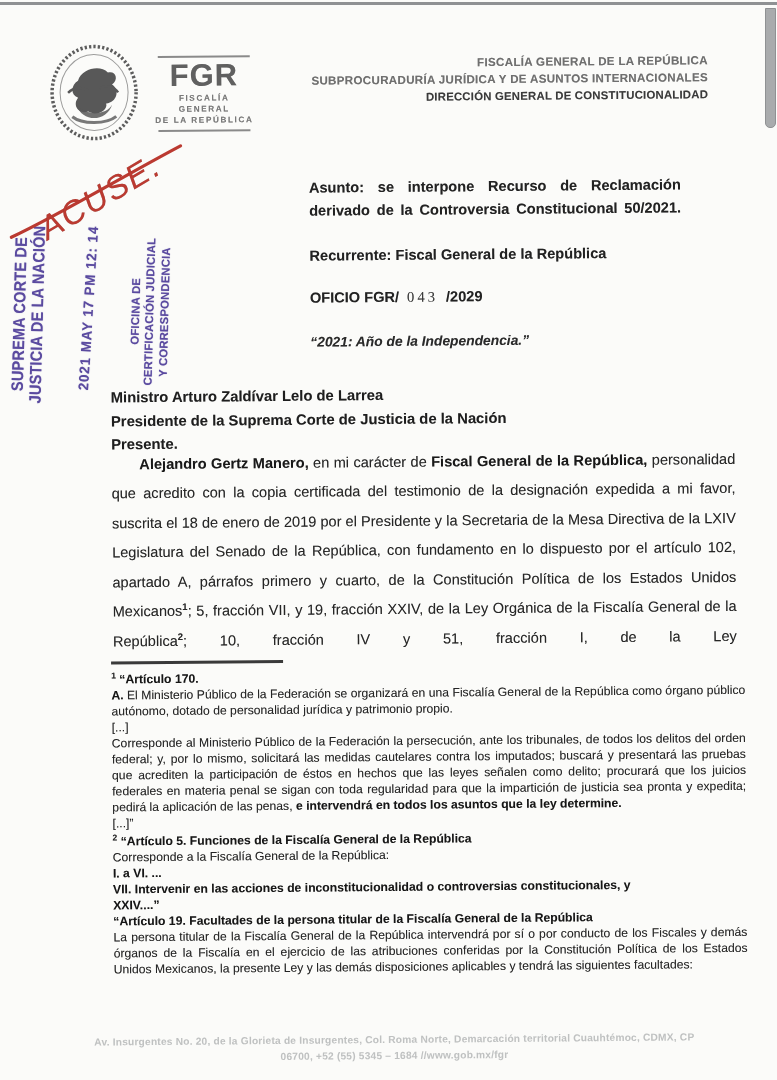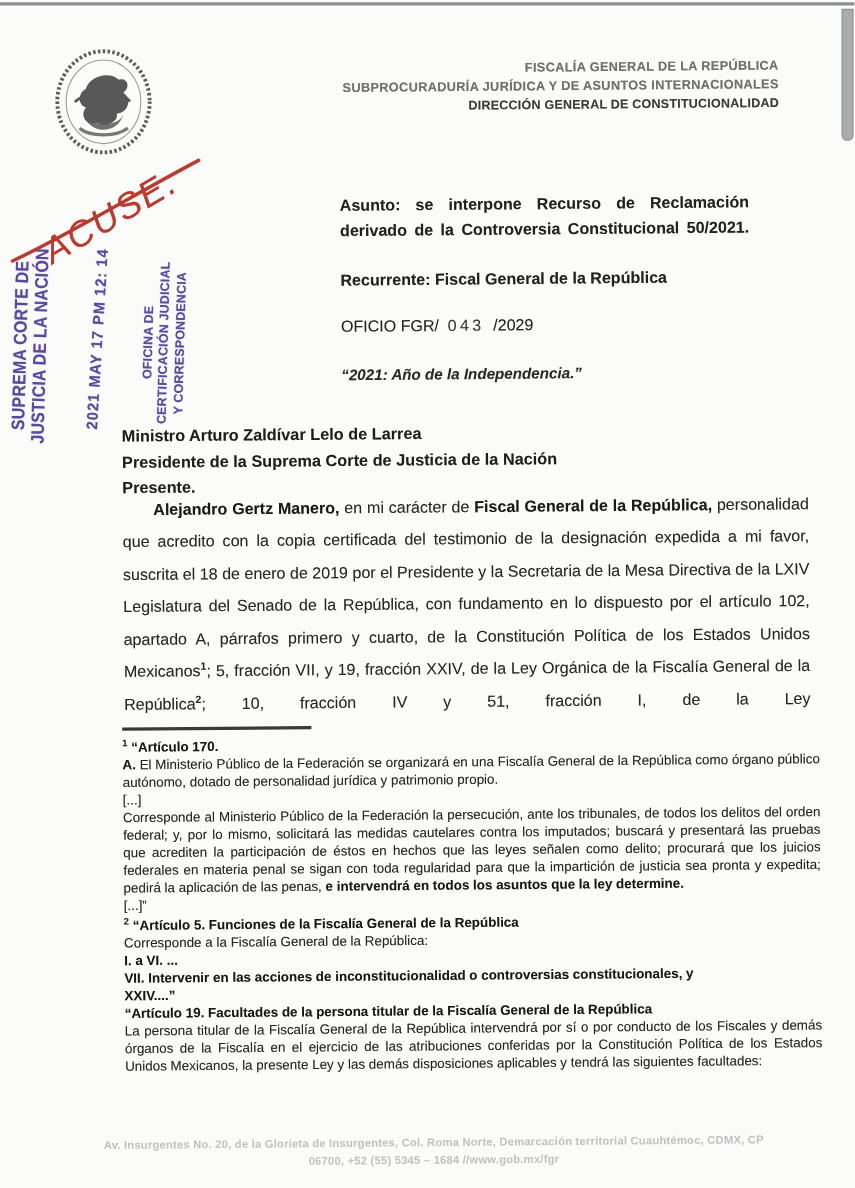--- a/index.html
+++ b/index.html
@@ -37,22 +37,22 @@
   .stamp-office{left:68px;top:288px;width:168px;text-align:center;font-size:11.5px;line-height:1.25;
        letter-spacing:.2px;transform:rotate(-88deg) scaleX(.98);}
 
   .acuse-svg{position:absolute;left:6px;top:132px;z-index:3;}
 
   
   .subject{position:absolute;left:312px;top:176px;width:372px;}
   .asunto{font-weight:bold;font-size:14.6px;line-height:1.6;text-align:justify;text-align-last:justify;color:#222;}
   .recurrente{margin-top:24px;font-weight:bold;font-size:14.6px;color:#222;}
   .oficio{margin-top:26px;font-size:14.6px;color:#222;}
-  .oficio .pre,.oficio .suf{font-weight:normal;}
-  .oficio .num{font-family:Liberation Sans, sans-serif;font-weight:400;color:#3a3a3a;
+  .oficio .pre,.oficio .suf{font-weight:bold;}
+  .oficio .num{font-family:Liberation Serif, serif;font-weight:400;color:#3a3a3a;
        letter-spacing:3px;margin:0 8px;text-align:center;}
   .legend{margin-top:28px;font-weight:bold;font-style:italic;font-size:13.8px;color:#2a2a2a;}
 
   
   .addressee{position:absolute;left:112px;top:384px;font-weight:bold;font-size:14.8px;line-height:1.6;color:#1e1e1e;}
   .bodytext{position:absolute;left:112px;top:448px;width:624px;font-size:14.6px;line-height:2.02;
        text-align:justify;text-align-last:justify;text-indent:28px;color:#262626;}
   .bodytext b{color:#191919;}
   .bodytext sup{font-size:9.5px;font-weight:bold;}
 
@@ -79,20 +79,27 @@
 
     <div class="header">
       <svg class="seal" viewBox="0 0 92 100">
         <ellipse cx="46" cy="50" rx="42" ry="46" fill="none" stroke="#5d5d5d" stroke-width="3.5" stroke-dasharray="2.3 2.1"></ellipse>
         <ellipse cx="46" cy="50" rx="34" ry="38" fill="none" stroke="#6a6a6a" stroke-width="1" opacity=".65"></ellipse>
         <path d="M30 38 C34 26 52 22 60 30 C68 28 71 37 64 42 C72 47 69 60 58 61 C60 68 48 74 40 69 C30 72 24 62 30 55 C22 52 23 42 30 38 Z" fill="#585858"></path>
         <path d="M28 62 C34 72 58 74 64 62 C58 80 34 80 28 62 Z" fill="#585858" opacity=".85"></path>
         <path d="M20 50 C26 44 34 44 40 48 M52 46 C58 42 66 44 70 50" stroke="#585858" stroke-width="2.5" fill="none"></path>
         <path d="M24 74 C34 82 58 82 68 74" stroke="#585858" stroke-width="3" fill="none" opacity=".8"></path>
       </svg>
+      <div class="fgr-block">
+        <div class="fgr-rule"></div>
+        <div class="fgr-big">FGR</div>
+        <div class="fgr-sub">FISCALÍA GENERAL</div>
+        <div class="fgr-sub">DE LA REPÚBLICA</div>
+        <div class="fgr-rule bot"></div>
+      </div>
       <div class="header-right">
         <div class="hr1">FISCALÍA GENERAL DE LA REPÚBLICA</div>
         <div class="hr2">SUBPROCURADURÍA JURÍDICA Y DE ASUNTOS INTERNACIONALES</div>
         <div class="hr3">DIRECCIÓN GENERAL DE CONSTITUCIONALIDAD</div>
       </div>
     </div>
 
     <div class="stamp stamp-court">
       <div>SUPREMA CORTE DE</div>
       <div>JUSTICIA DE LA NACIÓN</div>

